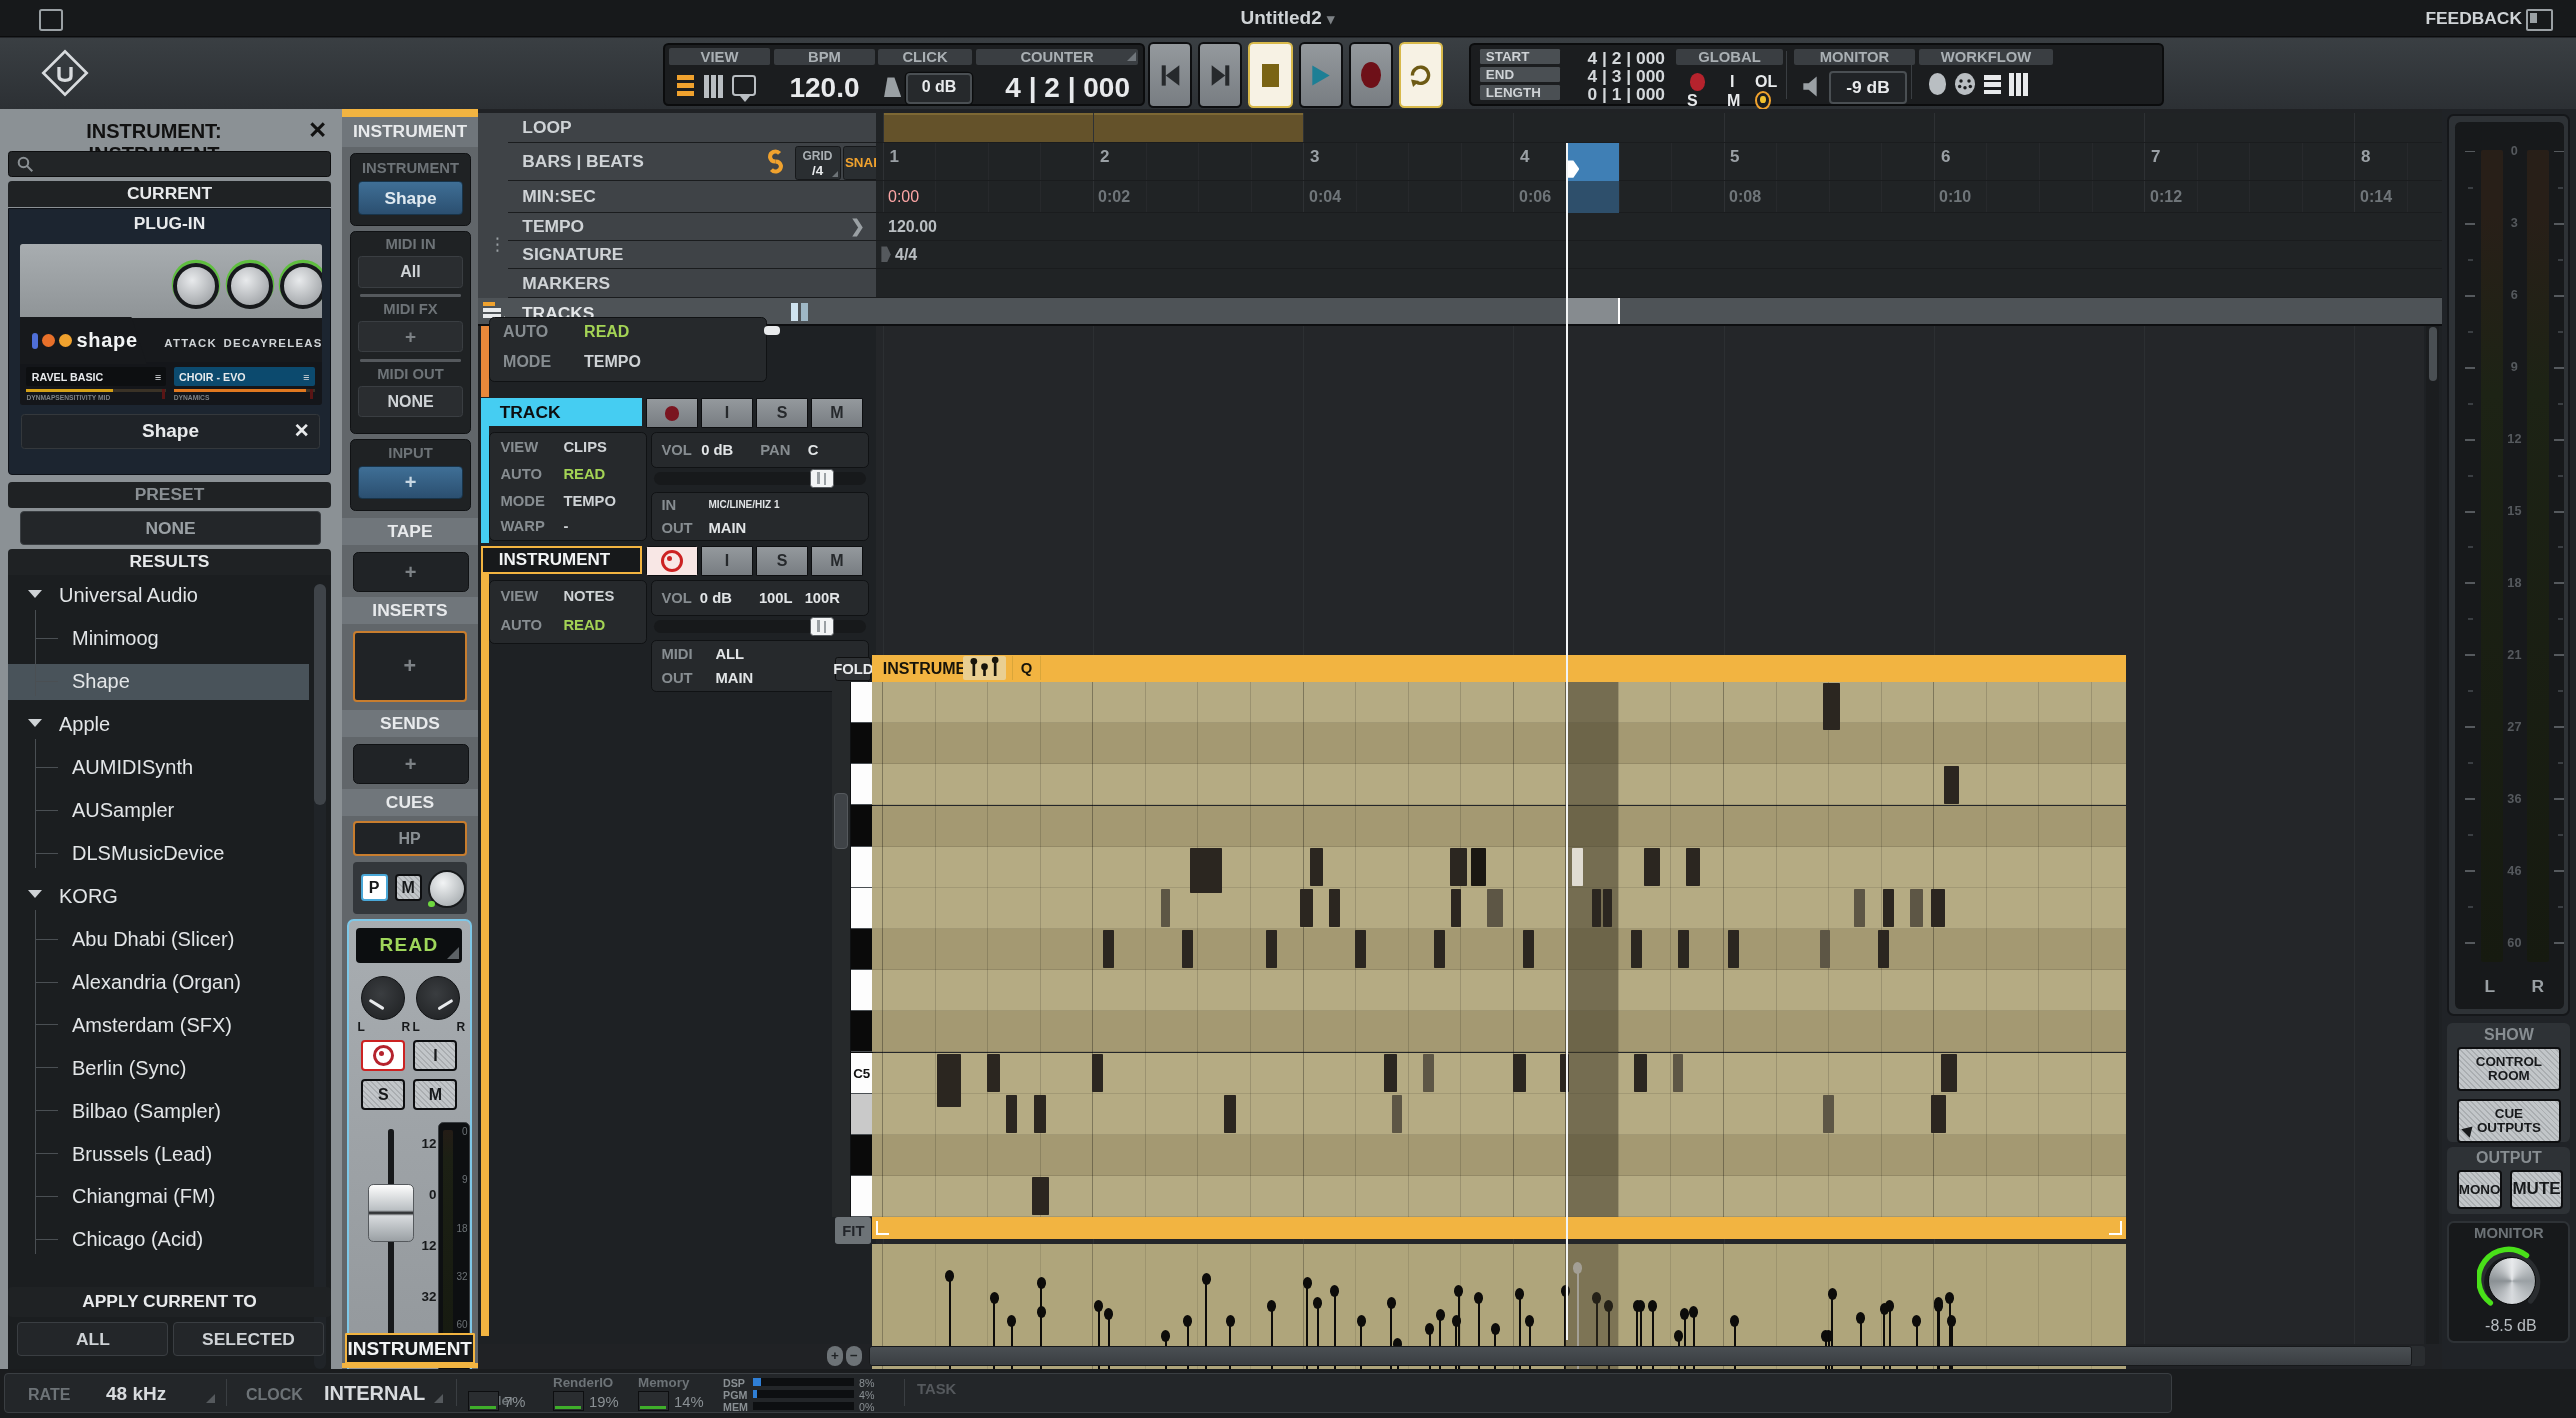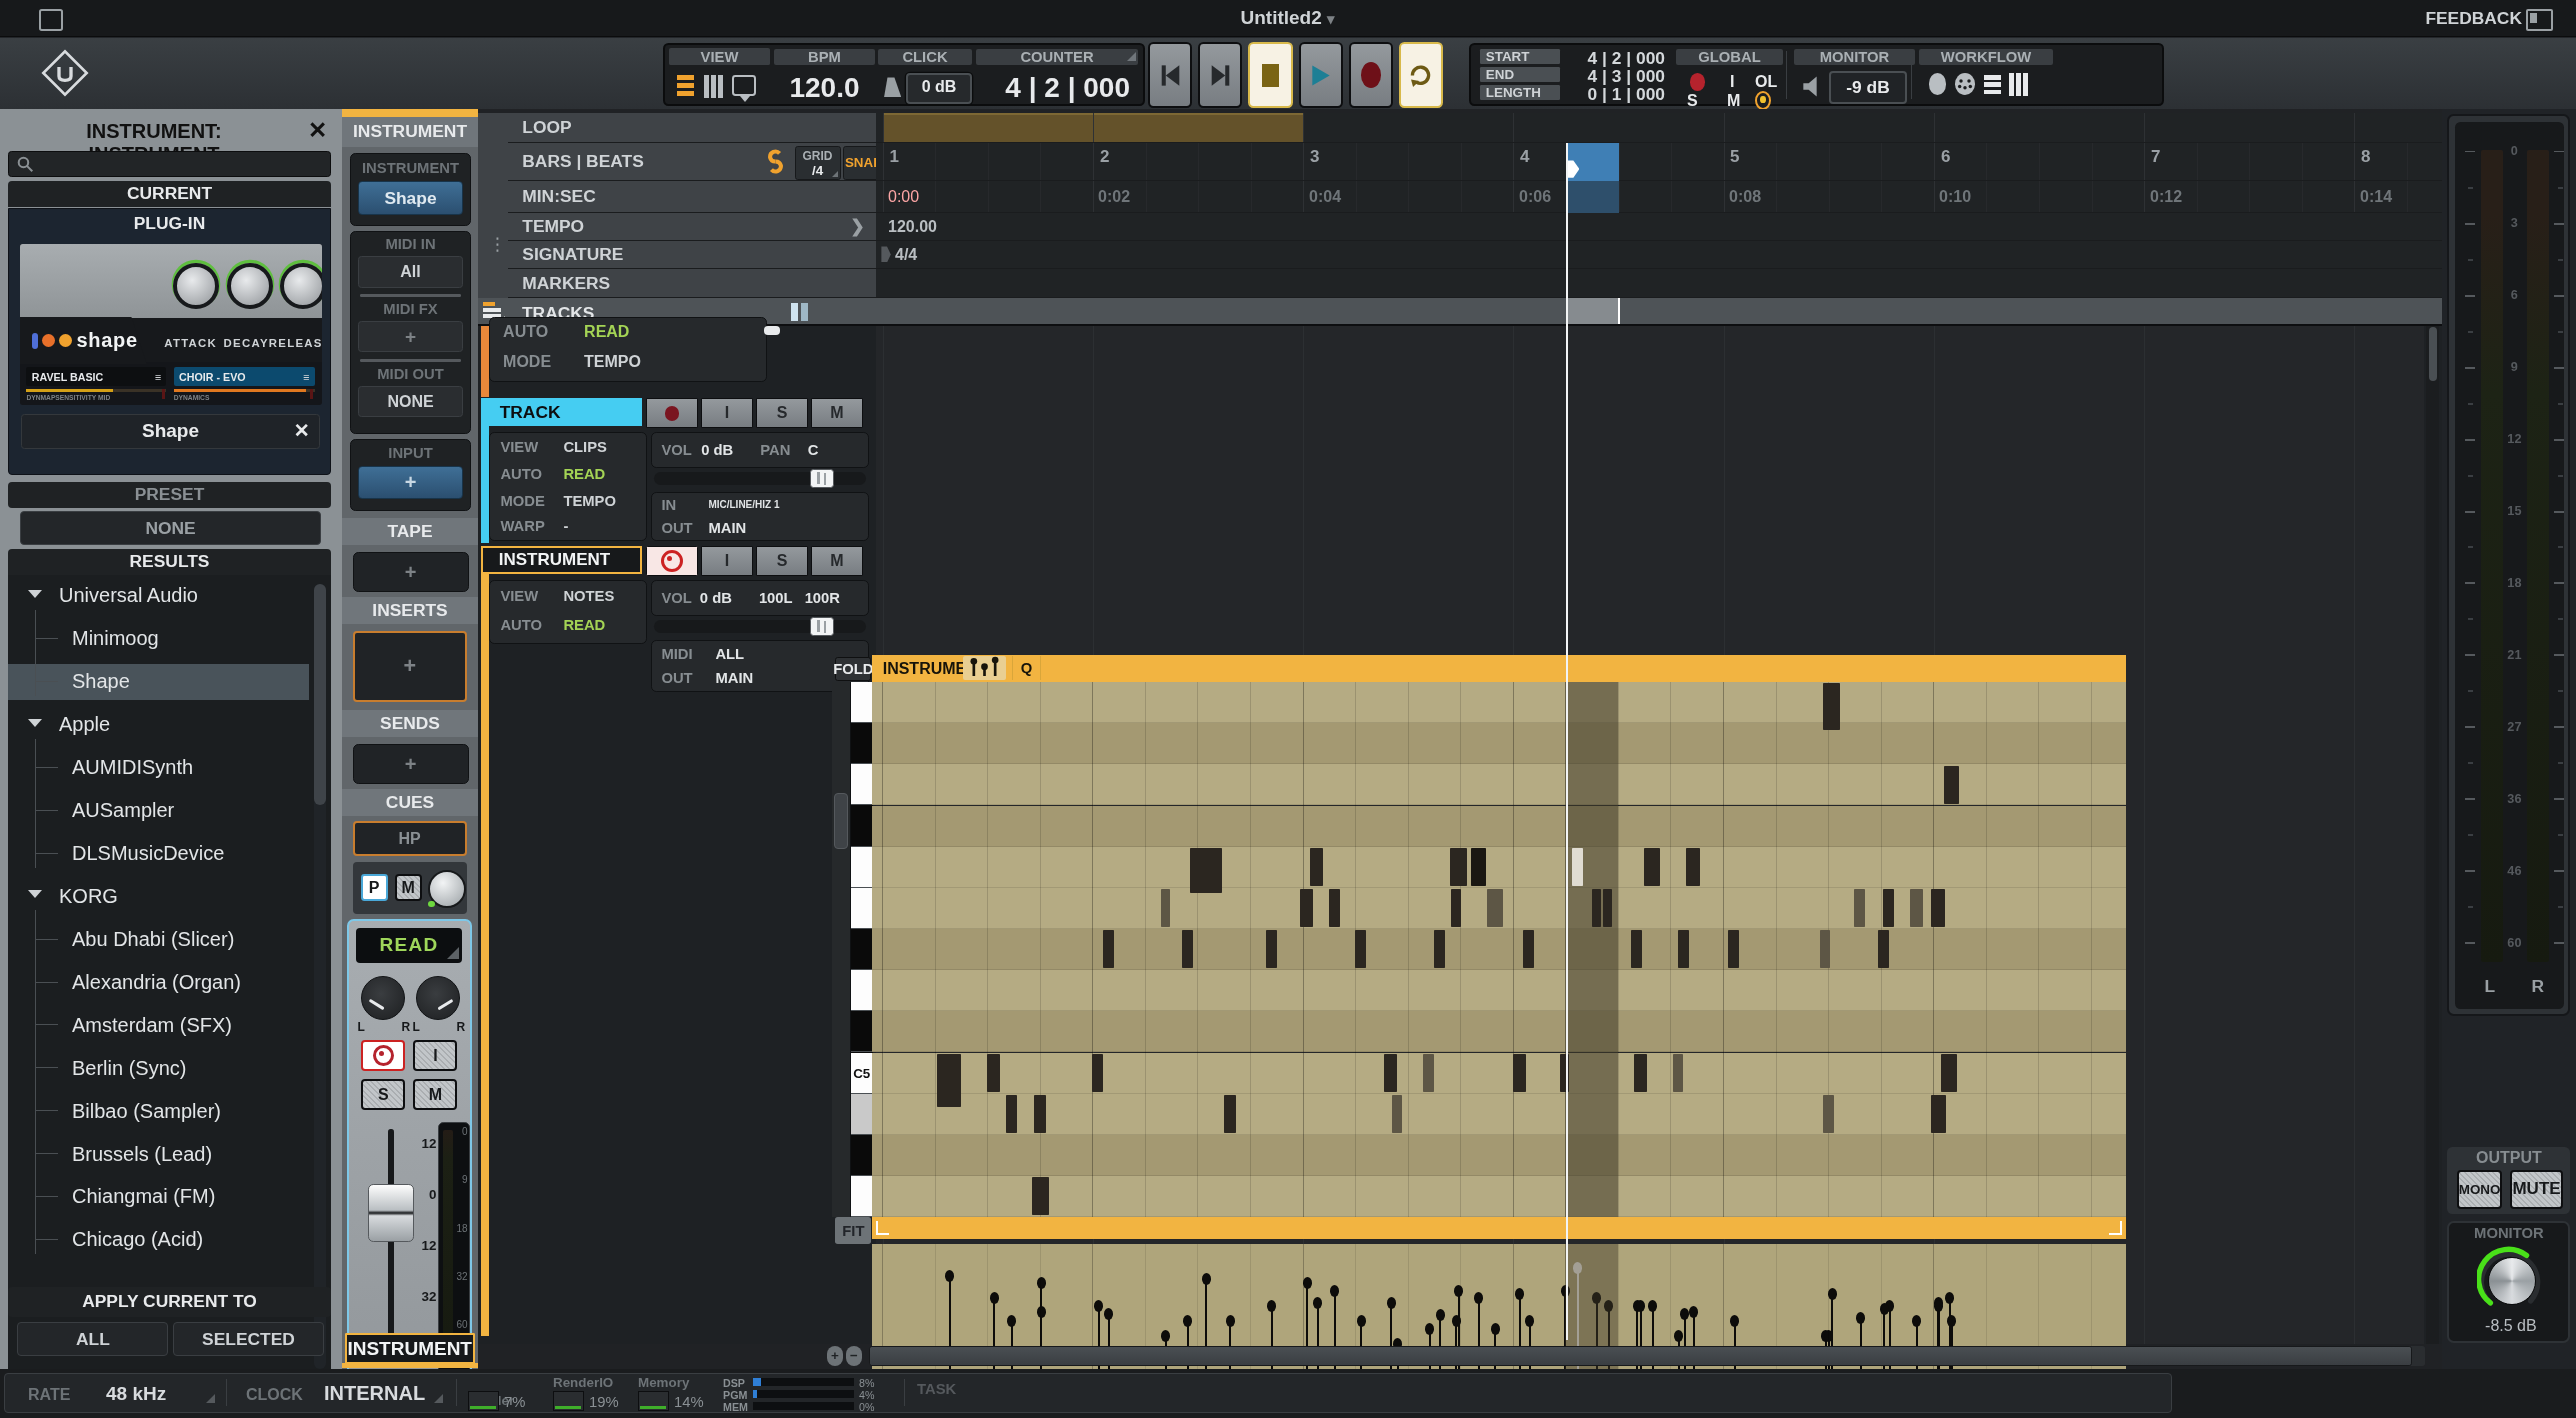--- a/index.html
+++ b/index.html
@@ -1087,20 +1087,34 @@
           <div style="position: absolute; left: 19px; top: 762px; width: 4.7px; height: 1.3px; background: rgb(58, 62, 66);"></div>
           <div style="position: absolute; left: 109px; top: 762px; width: 4.7px; height: 1.3px; background: rgb(58, 62, 66);"></div>
           <div style="position: absolute; left: 55px; top: 792px; width: 20px; text-align: center; font-size: 12.7px; color: rgb(85, 89, 93); font-weight: bold;">60</div>
           <div style="position: absolute; left: 16px; top: 798px; width: 9.4px; height: 1.3px; background: rgb(85, 89, 93);"></div>
           <div style="position: absolute; left: 105px; top: 798px; width: 9.4px; height: 1.3px; background: rgb(85, 89, 93);"></div>
         </div>
       <div class="abs" style="left:35px;top:860px;font-size:17.4px;font-weight:bold;color:#9aa0a4;">L</div>
       <div class="abs" style="left:82px;top:860px;font-size:17.4px;font-weight:bold;color:#9aa0a4;">R</div>
     </div>
 
+    <div class="abs" style="left:5.4px;top:914px;width:123px;height:119px;background:#2e3236;border-radius:5.4px;">
+      <div class="flexc" style="height:23px;color:#878d91;font-weight:bold;font-size:16px;">
+          <span>SHOW</span>
+        </div>
+      <div class="hatch" style="margin:1.3px 9.4px 0;height:40px;font-size:13.4px;line-height:14.8px;flex-direction:column;">
+        <div>CONTROL</div>
+          <div>ROOM</div>
+      </div>
+      <div class="hatch" style="margin:8px 9.4px 0;height:40px;font-size:13.4px;line-height:14.8px;flex-direction:column;position:relative;">
+        <div>CUE</div>
+          <div>OUTPUTS</div>
+        <div class="abs" style="left:5.4px;bottom:5.4px;width:0;height:0;border-top:6.7px solid transparent;border-bottom:6.7px solid transparent;border-right:10.7px solid #17191b;transform:rotate(135deg);"></div>
+      </div>
+    </div>
 
     <div class="abs" style="left:5.4px;top:1038px;width:123px;height:67px;background:#2e3236;border-radius:5.4px;">
       <div class="flexc" style="height:21.5px;color:#878d91;font-weight:bold;font-size:16px;">
           <span>OUTPUT</span>
         </div>
       <div style="display:flex;gap:8px;margin:1.3px 9.4px 0;">
         <div class="hatch" style="flex:1;height:35px;font-size:13.4px;">
             <span>MONO</span>
           </div>
         <div class="hatch" style="flex:1;height:35px;font-size:17px;">

